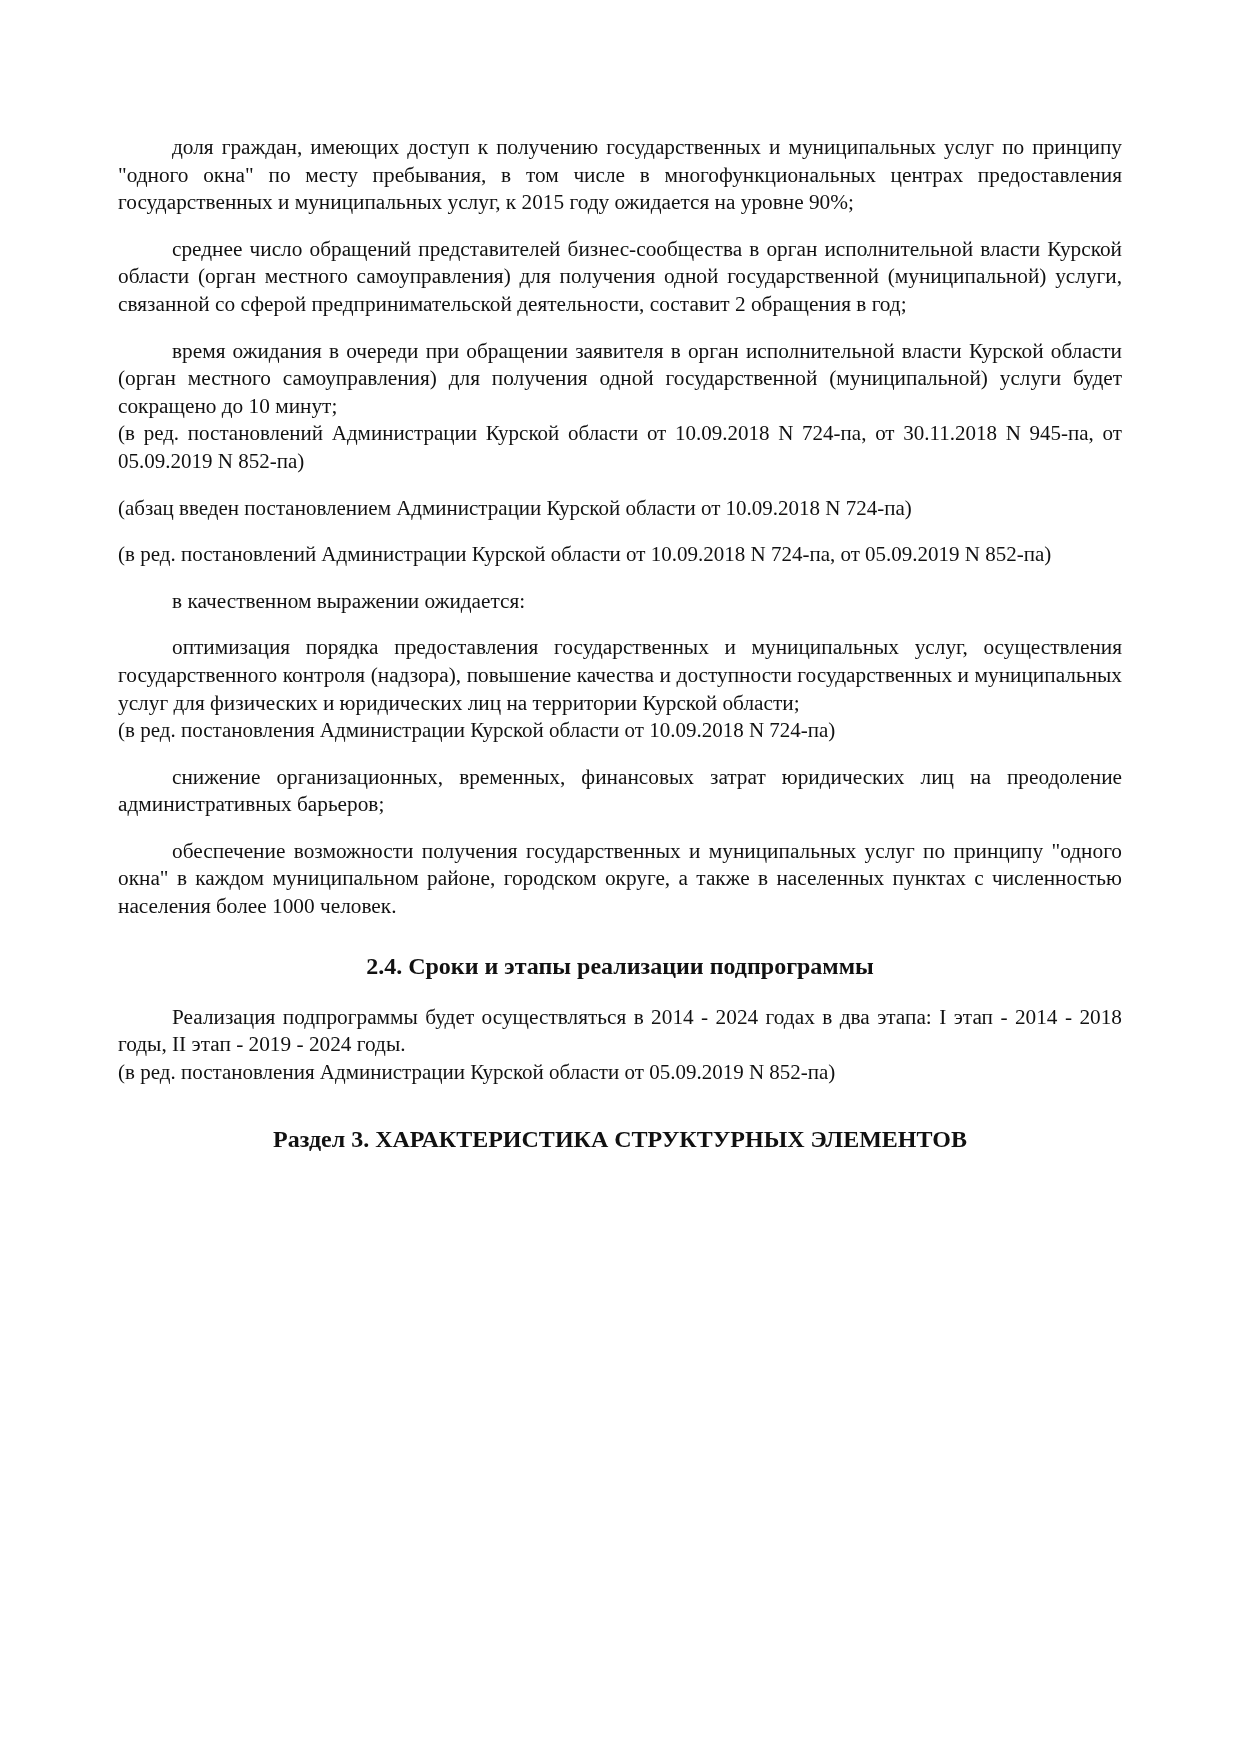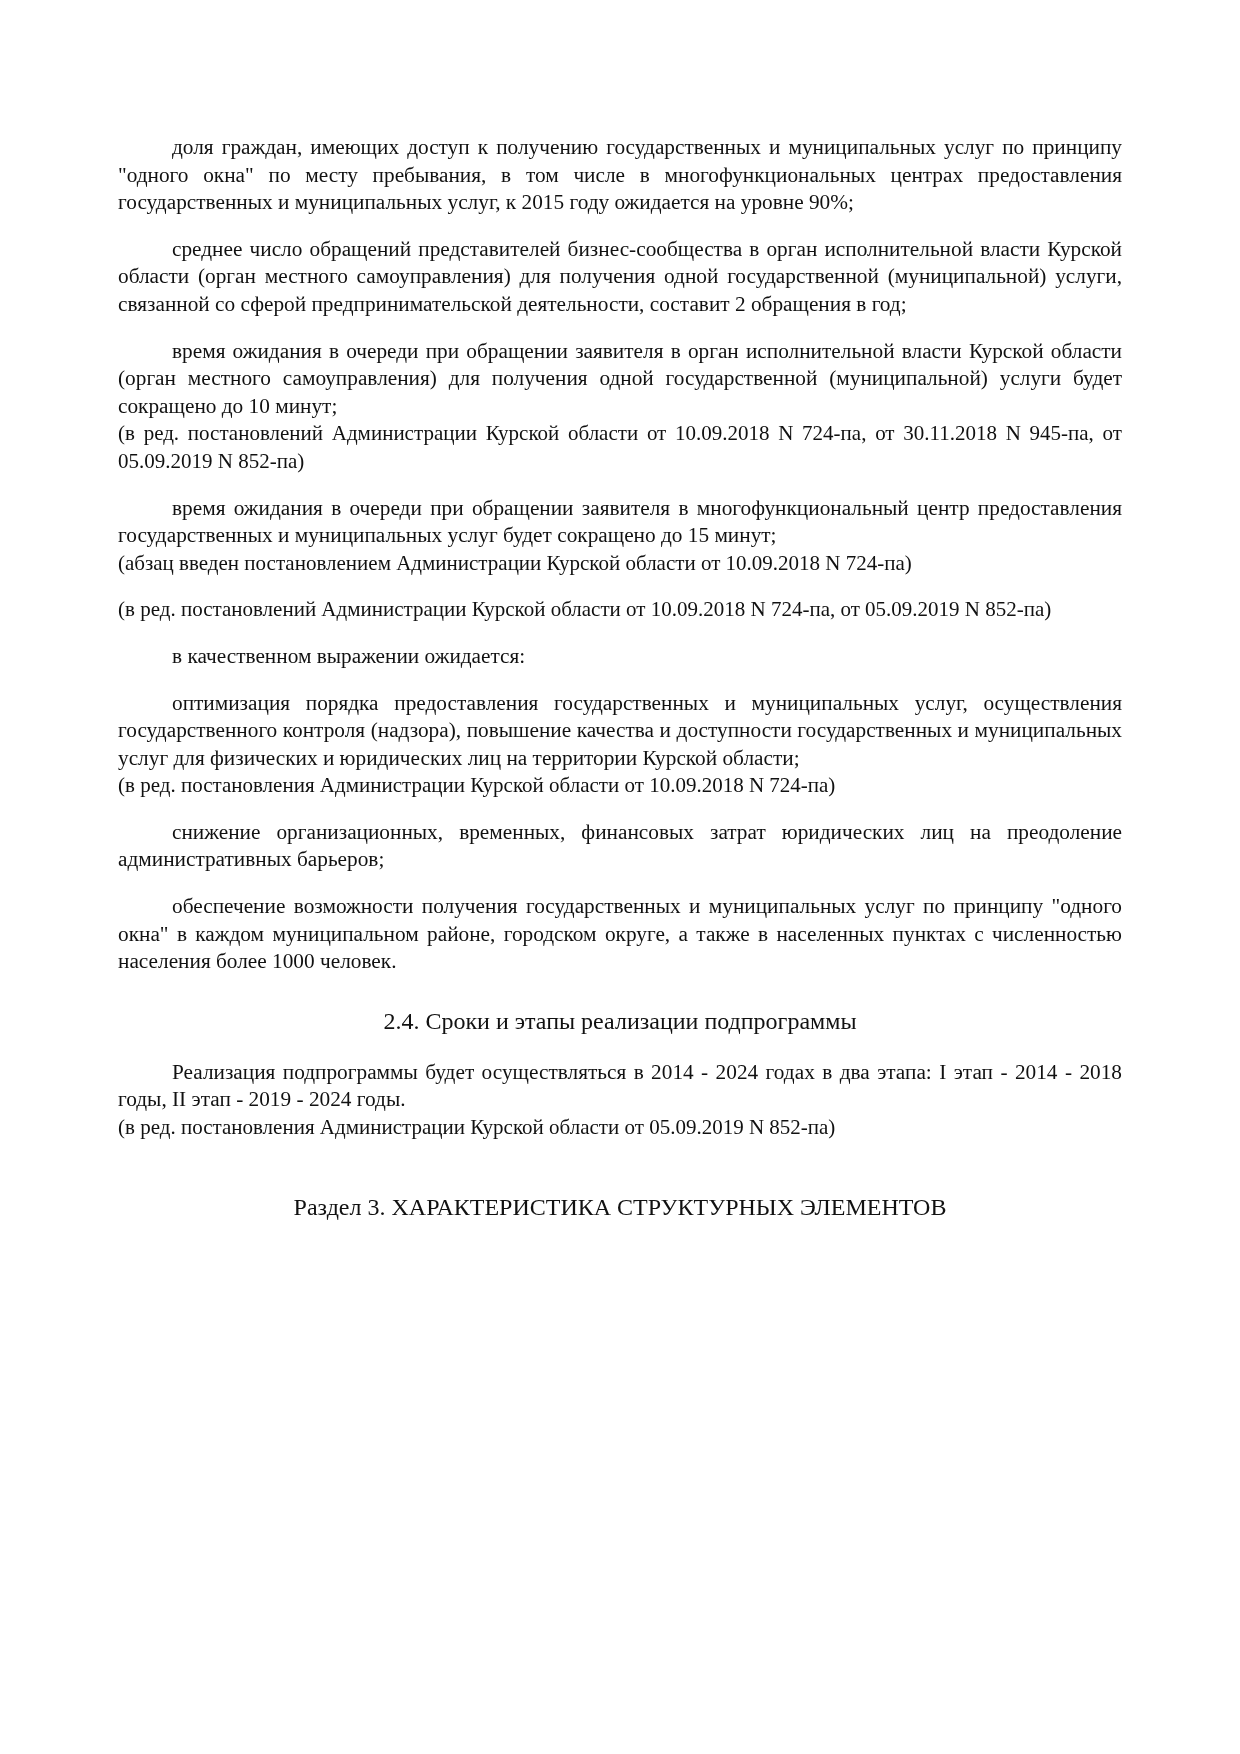--- a/index.html
+++ b/index.html
@@ -30,49 +30,48 @@
     }
     .note {
       font-size: 21px;
       line-height: 27.6px;
       text-align: justify;
       text-indent: 0;
       margin: 0;
     }
     .block { margin: 0 0 19px 0; }
     .heading {
-      font-weight: normal;
+      font-weight: bold;
       font-size: 24px;
       line-height: 30px;
       text-align: center;
       margin: 0;
     }
     .sub-heading { margin-top: 30px; margin-bottom: 23px; }
-    .section-heading { margin-top: 50px; }
+    .section-heading { margin-top: 38px; }
   </style>
 </head>
 <body>
 
 <div class="page">
 
   <div class="block">
     <p class="p">доля граждан, имеющих доступ к получению государственных и муниципальных услуг по принципу "одного окна" по месту пребывания, в том числе в многофункциональных центрах предоставления государственных и муниципальных услуг, к 2015 году ожидается на уровне 90%;</p>
   </div>
 
   <div class="block">
     <p class="p">среднее число обращений представителей бизнес-сообщества в орган исполнительной власти Курской области (орган местного самоуправления) для получения одной государственной (муниципальной) услуги, связанной со сферой предпринимательской деятельности, составит 2 обращения в год;</p>
   </div>
 
   <div class="block">
     <p class="p">время ожидания в очереди при обращении заявителя в орган исполнительной власти Курской области (орган местного самоуправления) для получения одной государственной (муниципальной) услуги будет сокращено до 10 минут;</p>
     <p class="note">(в ред. постановлений Администрации Курской области от 10.09.2018 N 724-па, от 30.11.2018 N 945-па, от 05.09.2019 N 852-па)</p>
   </div>
 
   <div class="block">
-    <p class="p">время ожидания в очереди при обращении заявителя в многофункциональный центр предоставления государственных и муниципальных услуг будет сокращено до 15 минут;</p>
     <p class="note">(абзац введен постановлением Администрации Курской области от 10.09.2018 N 724-па)</p>
   </div>
 
   <div class="block">
     <p class="note">(в ред. постановлений Администрации Курской области от 10.09.2018 N 724-па, от 05.09.2019 N 852-па)</p>
   </div>
 
   <div class="block">
     <p class="p">в качественном выражении ожидается:</p>
   </div>

